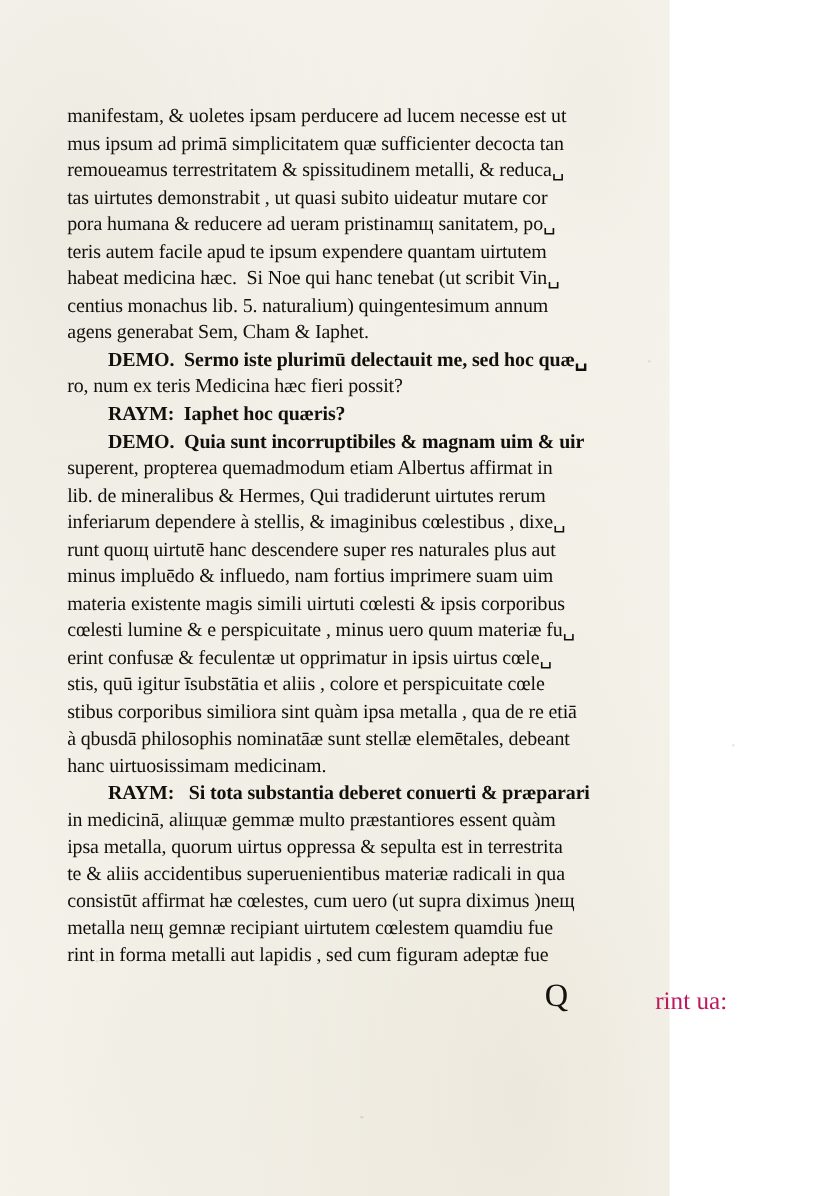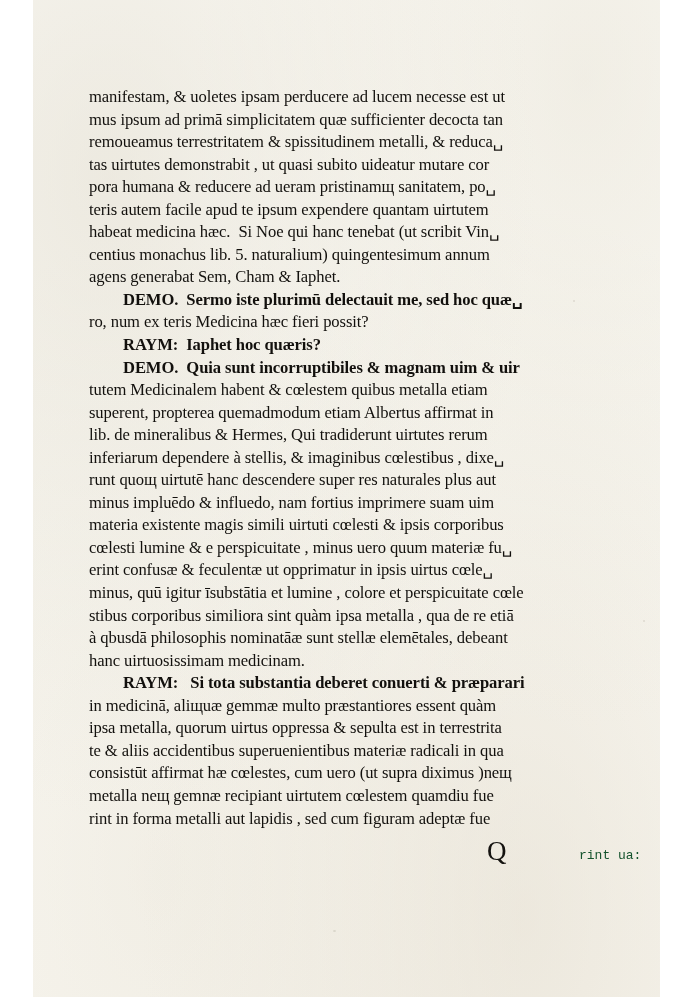--- a/index.html
+++ b/index.html
@@ -8,24 +8,23 @@
     background: #ffffff;
   }
   body {
     width: 690px;
     height: 997px;
     overflow: hidden;
     font-family: "Liberation Serif", serif;
   }
   #page {
     position: relative;
-    width: 627px;
+    width: 558px;
     height: 997px;
     background: #fdfdfb;
-    margin-left: 33px;
   }
   
   #paper-texture {
     position: absolute;
     inset: 0;
     background:
       radial-gradient(ellipse at 12% 18%, rgba(224,219,205,0.55) 0%, rgba(255,255,255,0) 55%),
       radial-gradient(ellipse at 88% 8%,  rgba(226,221,206,0.45) 0%, rgba(255,255,255,0) 50%),
       radial-gradient(ellipse at 78% 92%, rgba(223,216,200,0.50) 0%, rgba(255,255,255,0) 55%),
       radial-gradient(ellipse at 20% 88%, rgba(228,223,209,0.40) 0%, rgba(255,255,255,0) 52%),
@@ -65,24 +64,24 @@
     top: 0px;
     font-family: "Liberation Serif", serif;
     font-size: 27px;
     line-height: 30px;
     color: #14120f;
   }
   #catchword {
     position: absolute;
     left: 490px;
     top: 9px;
-    font-family: Liberation Mono, monospace;
-    font-size: 13px;
+    font-family: Liberation Serif, serif;
+    font-size: 21px;
     line-height: 22px;
-    color: #14532d;
+    color: #be185d;
     white-space: pre;
   }
   
   .speck {
     position: absolute;
     background: rgba(120,108,88,0.17);
     border-radius: 50%;
     pointer-events: none;
   }
 </style>
@@ -105,30 +104,29 @@
     <p class="line">tas uirtutes demonstrabit , ut quasi subito uideatur mutare cor</p>
     <p class="line">pora humana &amp; reducere ad ueram pristinamщ sanitatem, po␣</p>
     <p class="line">teris autem facile apud te ipsum expendere quantam uirtutem</p>
     <p class="line">habeat medicina hæc.  Si Noe qui hanc tenebat (ut scribit Vin␣</p>
     <p class="line">centius monachus lib. 5. naturalium) quingentesimum annum</p>
     <p class="line">agens generabat Sem, Cham &amp; Iaphet.</p>
     <p class="line indent">DEMO.  Sermo iste plurimū delectauit me, sed hoc quæ␣</p>
     <p class="line">ro, num ex teris Medicina hæc fieri possit?</p>
     <p class="line indent">RAYM:  Iaphet hoc quæris?</p>
     <p class="line indent">DEMO.  Quia sunt incorruptibiles &amp; magnam uim &amp; uir</p>
-    <p class="line">tutem Medicinalem habent &amp; cœlestem quibus metalla etiam</p>
     <p class="line">superent, propterea quemadmodum etiam Albertus affirmat in</p>
     <p class="line">lib. de mineralibus &amp; Hermes, Qui tradiderunt uirtutes rerum</p>
     <p class="line">inferiarum dependere à stellis, &amp; imaginibus cœlestibus , dixe␣</p>
     <p class="line">runt quoщ uirtutē hanc descendere super res naturales plus aut</p>
     <p class="line">minus impluēdo &amp; influedo, nam fortius imprimere suam uim</p>
     <p class="line">materia existente magis simili uirtuti cœlesti &amp; ipsis corporibus</p>
     <p class="line">cœlesti lumine &amp; e perspicuitate , minus uero quum materiæ fu␣</p>
     <p class="line">erint confusæ &amp; feculentæ ut opprimatur in ipsis uirtus cœle␣</p>
-    <p class="line">minus, quū igitur īsubstātia et lumine , colore et perspicuitate cœle</p>
+    <p class="line">stis, quū igitur īsubstātia et aliis , colore et perspicuitate cœle</p>
     <p class="line">stibus corporibus similiora sint quàm ipsa metalla , qua de re etiā</p>
     <p class="line">à qbusdā philosophis nominatāæ sunt stellæ elemētales, debeant</p>
     <p class="line">hanc uirtuosissimam medicinam.</p>
     <p class="line indent">RAYM:   Si tota substantia deberet conuerti &amp; præparari</p>
     <p class="line">in medicinā, aliщuæ gemmæ multo præstantiores essent quàm</p>
     <p class="line">ipsa metalla, quorum uirtus oppressa &amp; sepulta est in terrestrita</p>
     <p class="line">te &amp; aliis accidentibus superuenientibus materiæ radicali in qua</p>
     <p class="line">consistūt affirmat hæ cœlestes, cum uero (ut supra diximus )neщ</p>
     <p class="line">metalla neщ gemnæ recipiant uirtutem cœlestem quamdiu fue</p>
     <p class="line">rint in forma metalli aut lapidis , sed cum figuram adeptæ fue</p>

